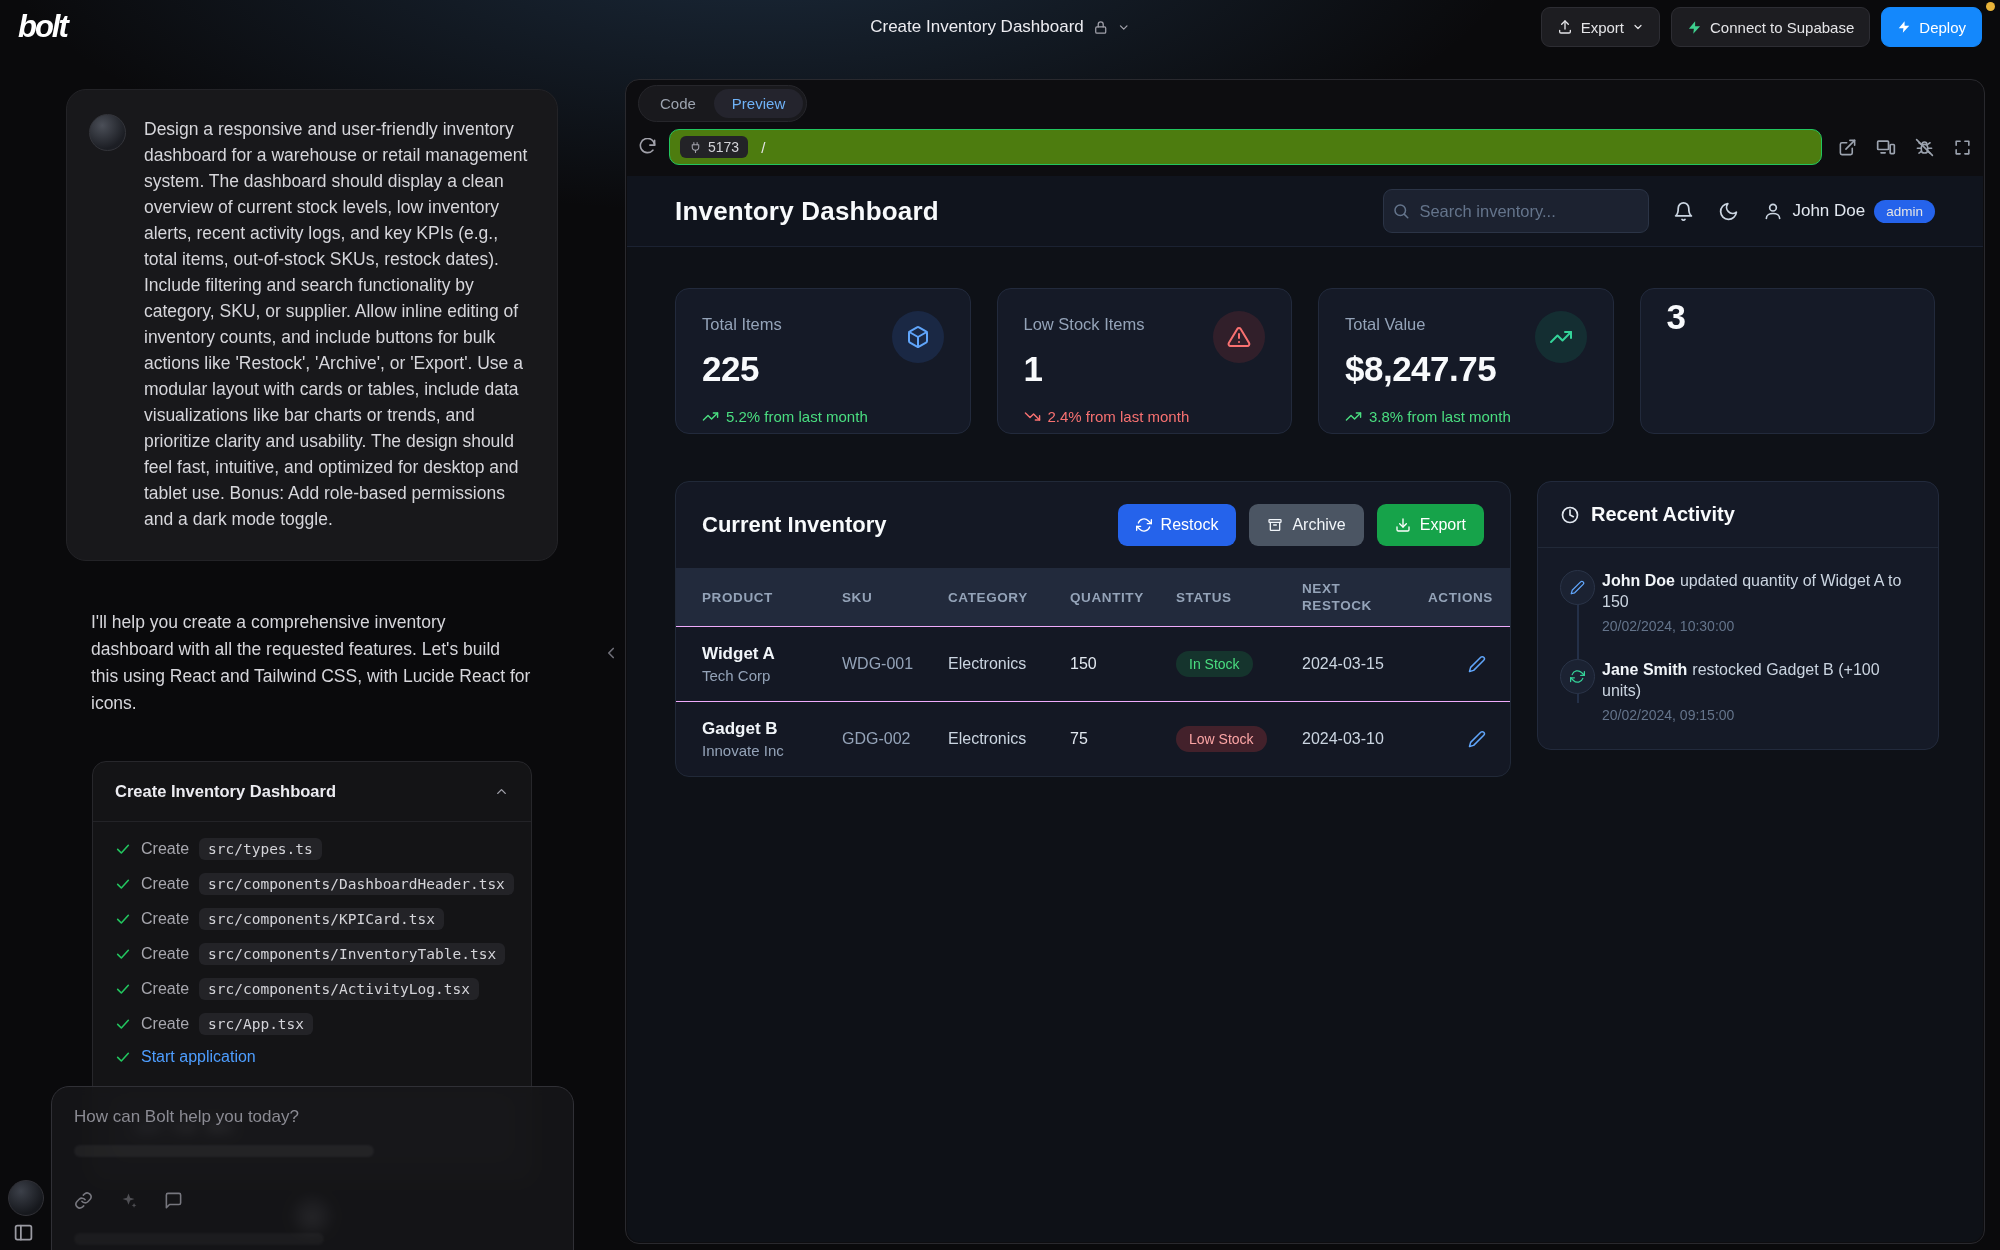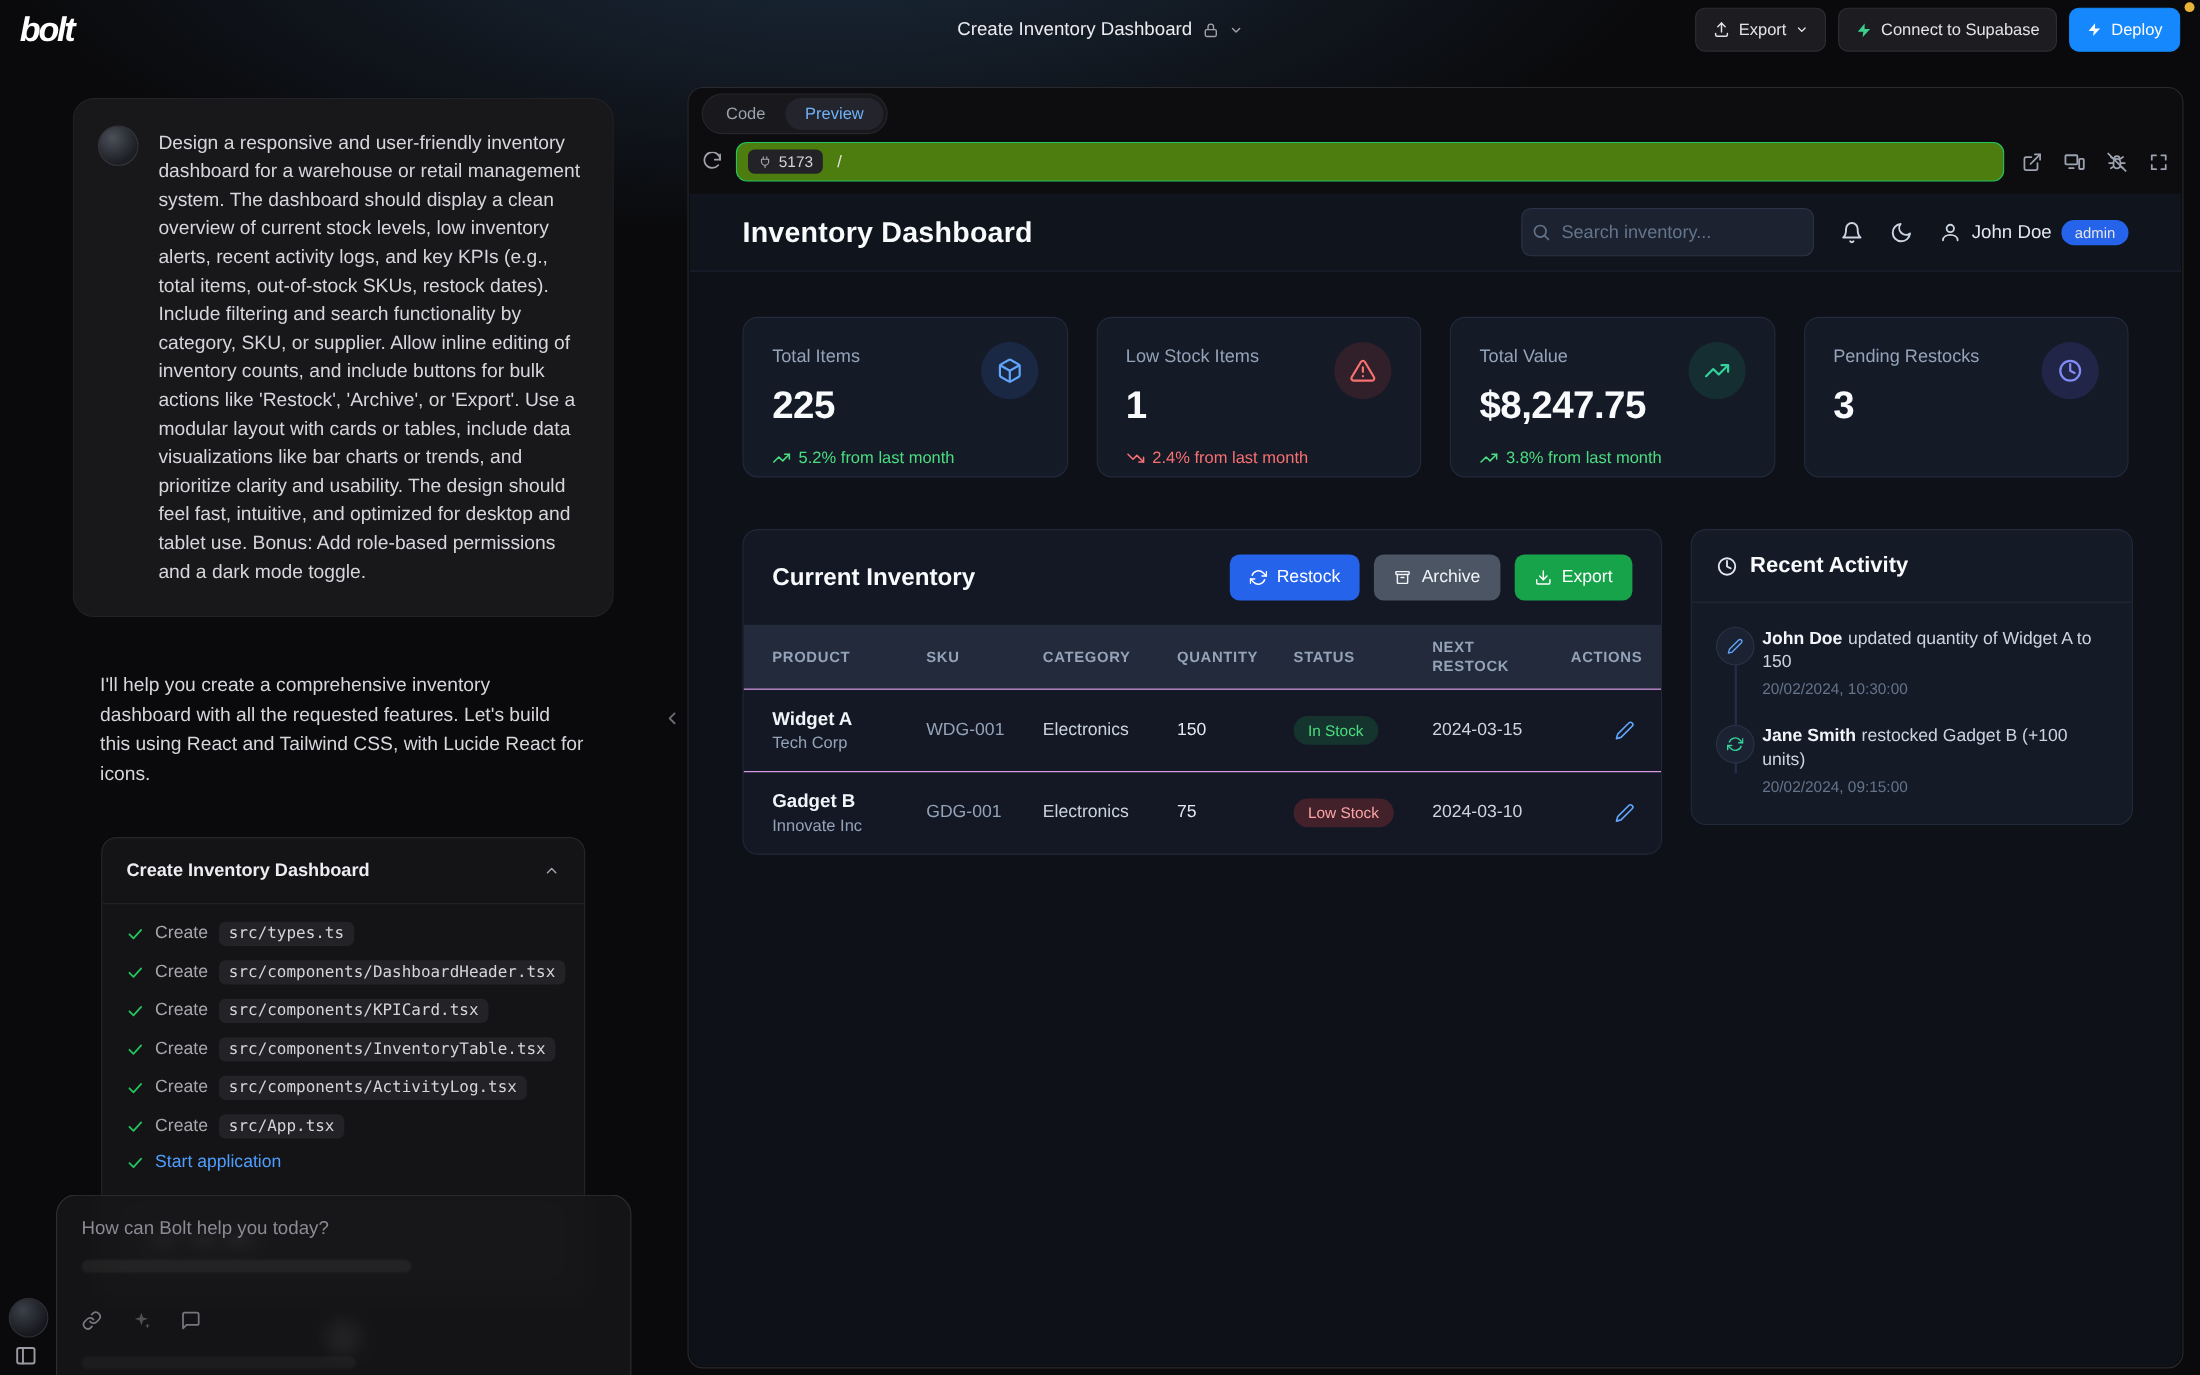--- a/index.html
+++ b/index.html
@@ -483,29 +483,20 @@
                   <svg width="17" height="17" viewBox="0 0 24 24" fill="none" stroke="currentColor" stroke-width="2" stroke-linecap="round" stroke-linejoin="round">
                     <polyline points="2 17 8.5 10.5 13.5 15.5 22 7"></polyline>
                     <polyline points="16 7 22 7 22 13"></polyline>
                   </svg>
                 </span>
               <span>3.8% from last month</span>
             </div>
           </div>
 
           <div class="kpi-card">
-            <div class="kpi-top">
-              <span class="kpi-label">Pending Restocks</span>
-              <span class="kpi-ic ic-purple">
-                <svg width="24" height="24" viewBox="0 0 24 24" fill="none" stroke="currentColor" stroke-width="2" stroke-linecap="round" stroke-linejoin="round">
-                    <circle cx="12" cy="12" r="9"></circle>
-                    <polyline points="12 6 12 12 16 14"></polyline>
-                  </svg>
-              </span>
-            </div>
             <div class="kpi-value">3</div>
             <div class="kpi-delta">
                 <span></span>
               </div>
           </div>
         </div>
 
         <div class="main-row">
 
           <div class="inv-card">
@@ -570,21 +561,21 @@
                     <path d="M17 3a2.8 2.8 0 1 1 4 4L7.5 20.5 2 22l1.5-5.5z"></path>
                   </svg>
               </span>
             </div>
 
             <div class="inv-grid trow">
               <div class="cell-product">
                 <div class="pname">Gadget B</div>
                 <div class="psupplier">Innovate Inc</div>
               </div>
-              <span class="cell-sku">GDG-001</span>
+              <span class="cell-sku">GDG-002</span>
               <span class="cell-cat">Electronics</span>
               <span class="cell-qty">75</span>
               <span><span class="badge low-stock">Low Stock</span></span>
               <span class="cell-next">2024-03-10</span>
               <span class="cell-act ic">
                 <svg width="18" height="18" viewBox="0 0 24 24" fill="none" stroke="currentColor" stroke-width="2" stroke-linecap="round" stroke-linejoin="round">
                     <path d="M17 3a2.8 2.8 0 1 1 4 4L7.5 20.5 2 22l1.5-5.5z"></path>
                   </svg>
               </span>
             </div>

